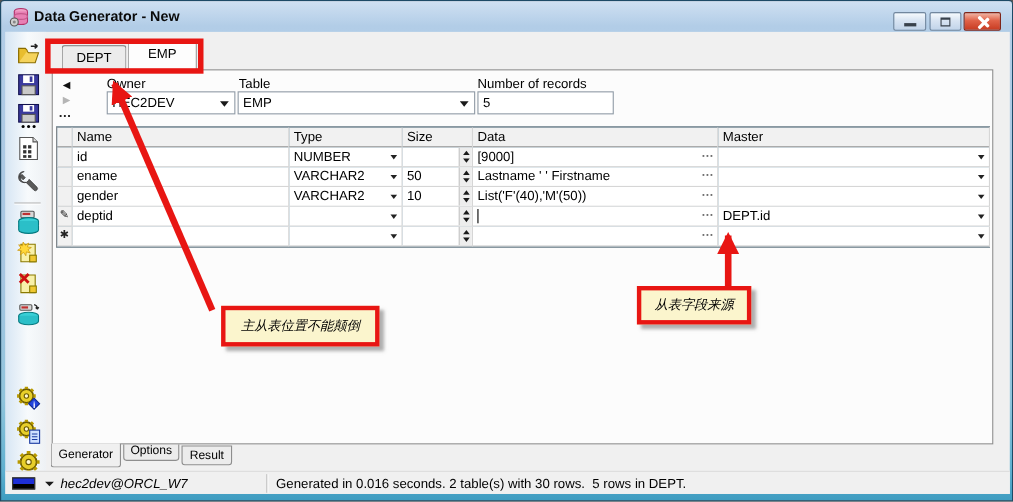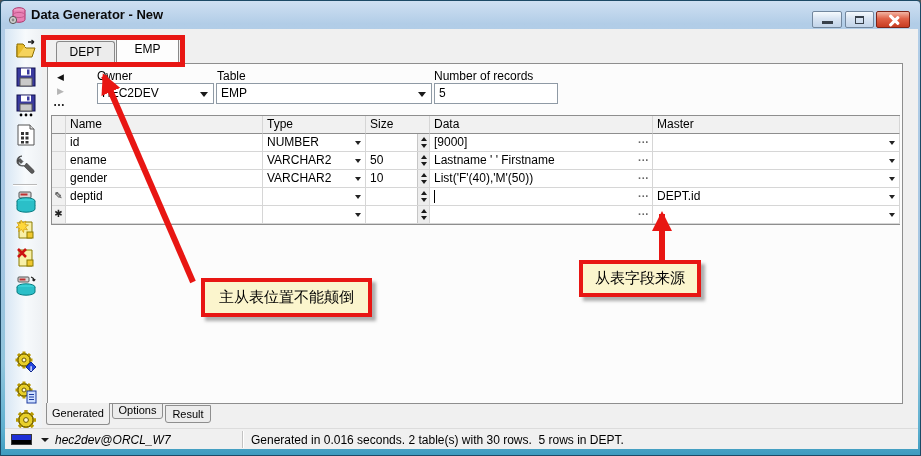--- a/index.html
+++ b/index.html
@@ -86,22 +86,22 @@
   .sb-swatch::before{ content:""; position:absolute; left:0; top:0; width:19px; height:5px; background:#1e2fd6; }
   .sb-dd{ position:absolute; left:36px; top:9px; width:0; height:0;
           border-left:4px solid transparent; border-right:4px solid transparent; border-top:4px solid #1a1a1a; cursor:pointer;}
   .sb-session{ position:absolute; left:50px; top:4px; font-size:12px; color:#000;font-style:italic; }
   .sb-sep{ position:absolute; left:237px; top:2px; width:1px; height:17px; background:#c2c2c2; box-shadow:1px 0 0 #fff; }
   .sb-msg{ position:absolute; left:246px; top:4px; font-size:12px; color:#000; white-space:pre;text-align:right; }
 
   
   .overlay{ left:0; top:0; width:921px; height:456px; pointer-events:none; z-index:8; }
   .callout{ position:absolute; background:#fbf5cd; border:4px solid #e81613; color:#000;
-            font-size:15px; white-space:nowrap; padding:6px 14px; z-index:9;
-            box-shadow:4px 4px 3px rgba(110,110,110,.55); }
+            font-size:12px; white-space:nowrap; padding:6px 14px; z-index:9;
+            box-shadow:4px 4px 3px rgba(110,110,110,.55);font-style:italic; }
   .co1{ left:155px; top:277px;margin-left:45px; }
   .co2{ left:578px; top:259px; padding:5px 12px; }
 </style>
 </head>
 <body>
 
 <div class="window">
 
   <svg class="abs" style="left:7px;top:5px" width="19" height="19" viewBox="0 0 19 19">
     <ellipse cx="11" cy="4.5" rx="6" ry="2.8" fill="#ef9ec4" stroke="#b03168"></ellipse>
@@ -313,21 +313,21 @@
         <div class="gc"><span></span><span class="spin">
               <i class="up"></i>
               <i class="dn"></i>
             </span></div>
         <div class="gc"><span></span><span class="dots"></span></div>
         <div class="gc"><span></span><span class="cell-arrow"></span></div>
       </div>
     </div>
   </div>
 
-  <div class="tab-bottom tab-def">Generated</div>
+  <div class="tab-bottom tab-def">Generator</div>
   <div class="tab-bottom tab-opt">Options</div>
   <div class="tab-bottom tab-res">Result</div>
 
   <div class="abs statusbar">
     <span class="sb-swatch"></span>
     <span class="sb-dd"></span>
     <span class="sb-session">hec2dev@ORCL_W7</span>
     <span class="sb-sep"></span>
     <span class="sb-msg">Generated in 0.016 seconds. 2 table(s) with 30 rows.  5 rows in DEPT.</span>
   </div>

